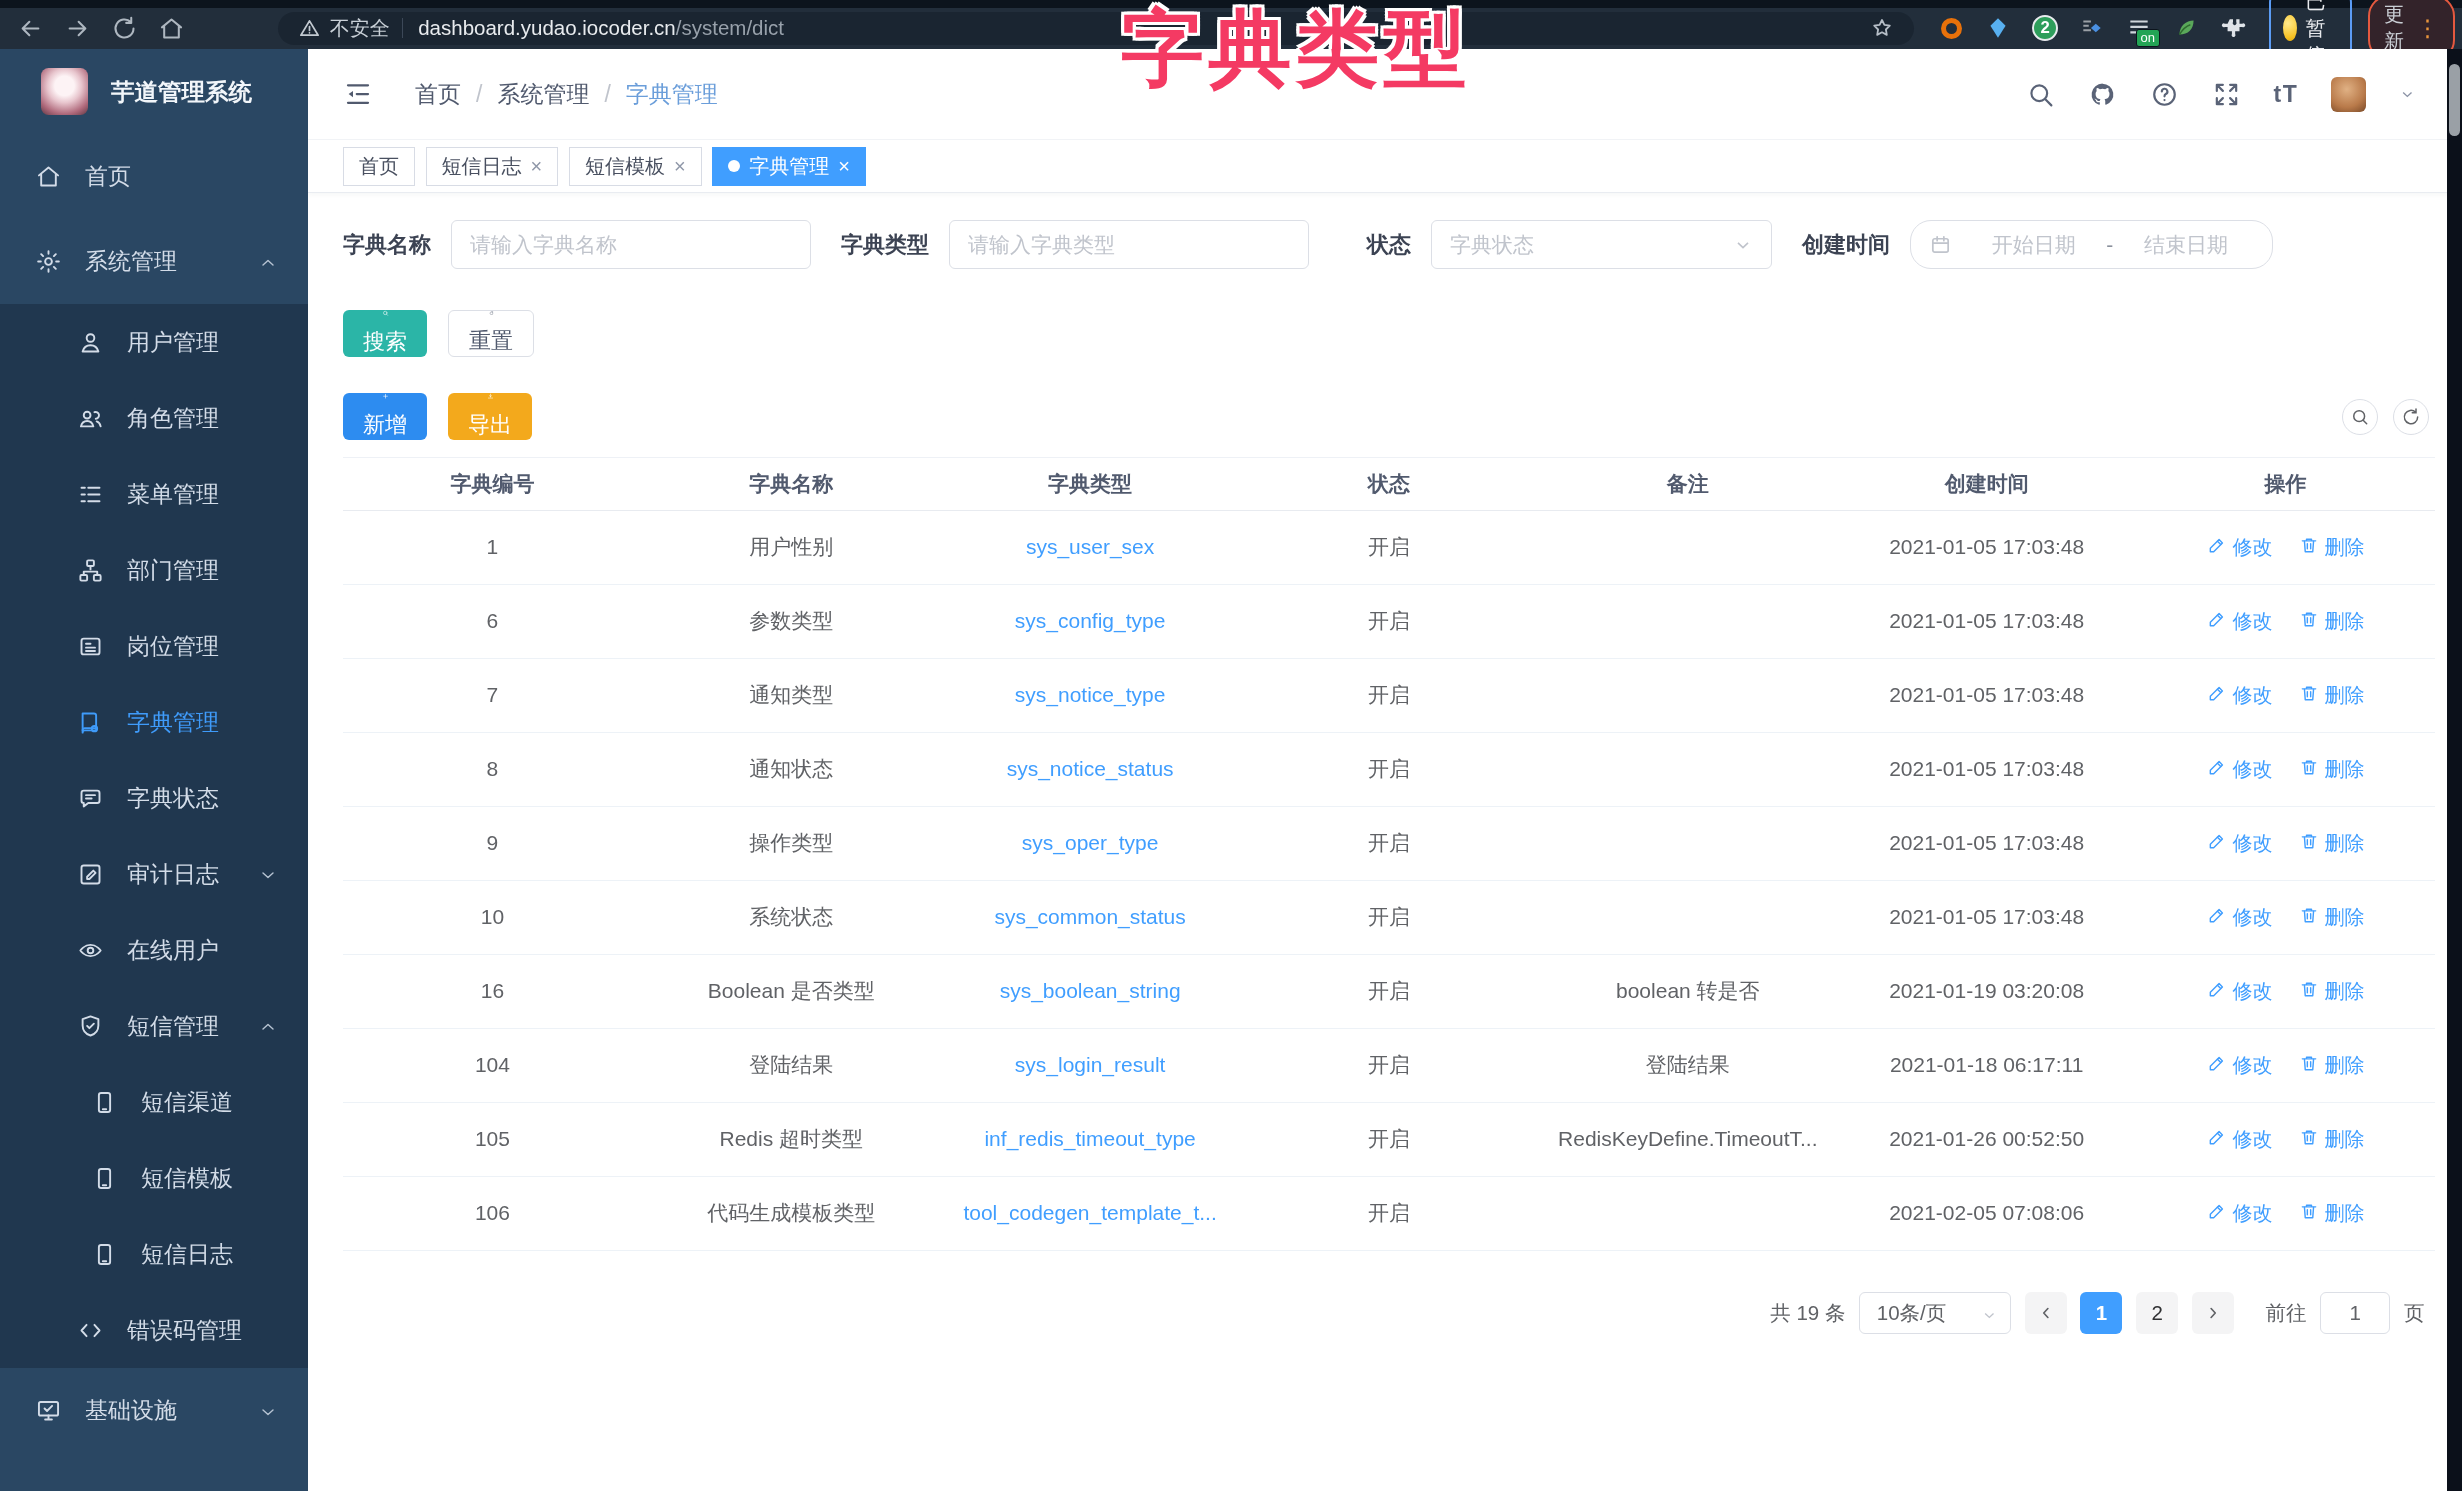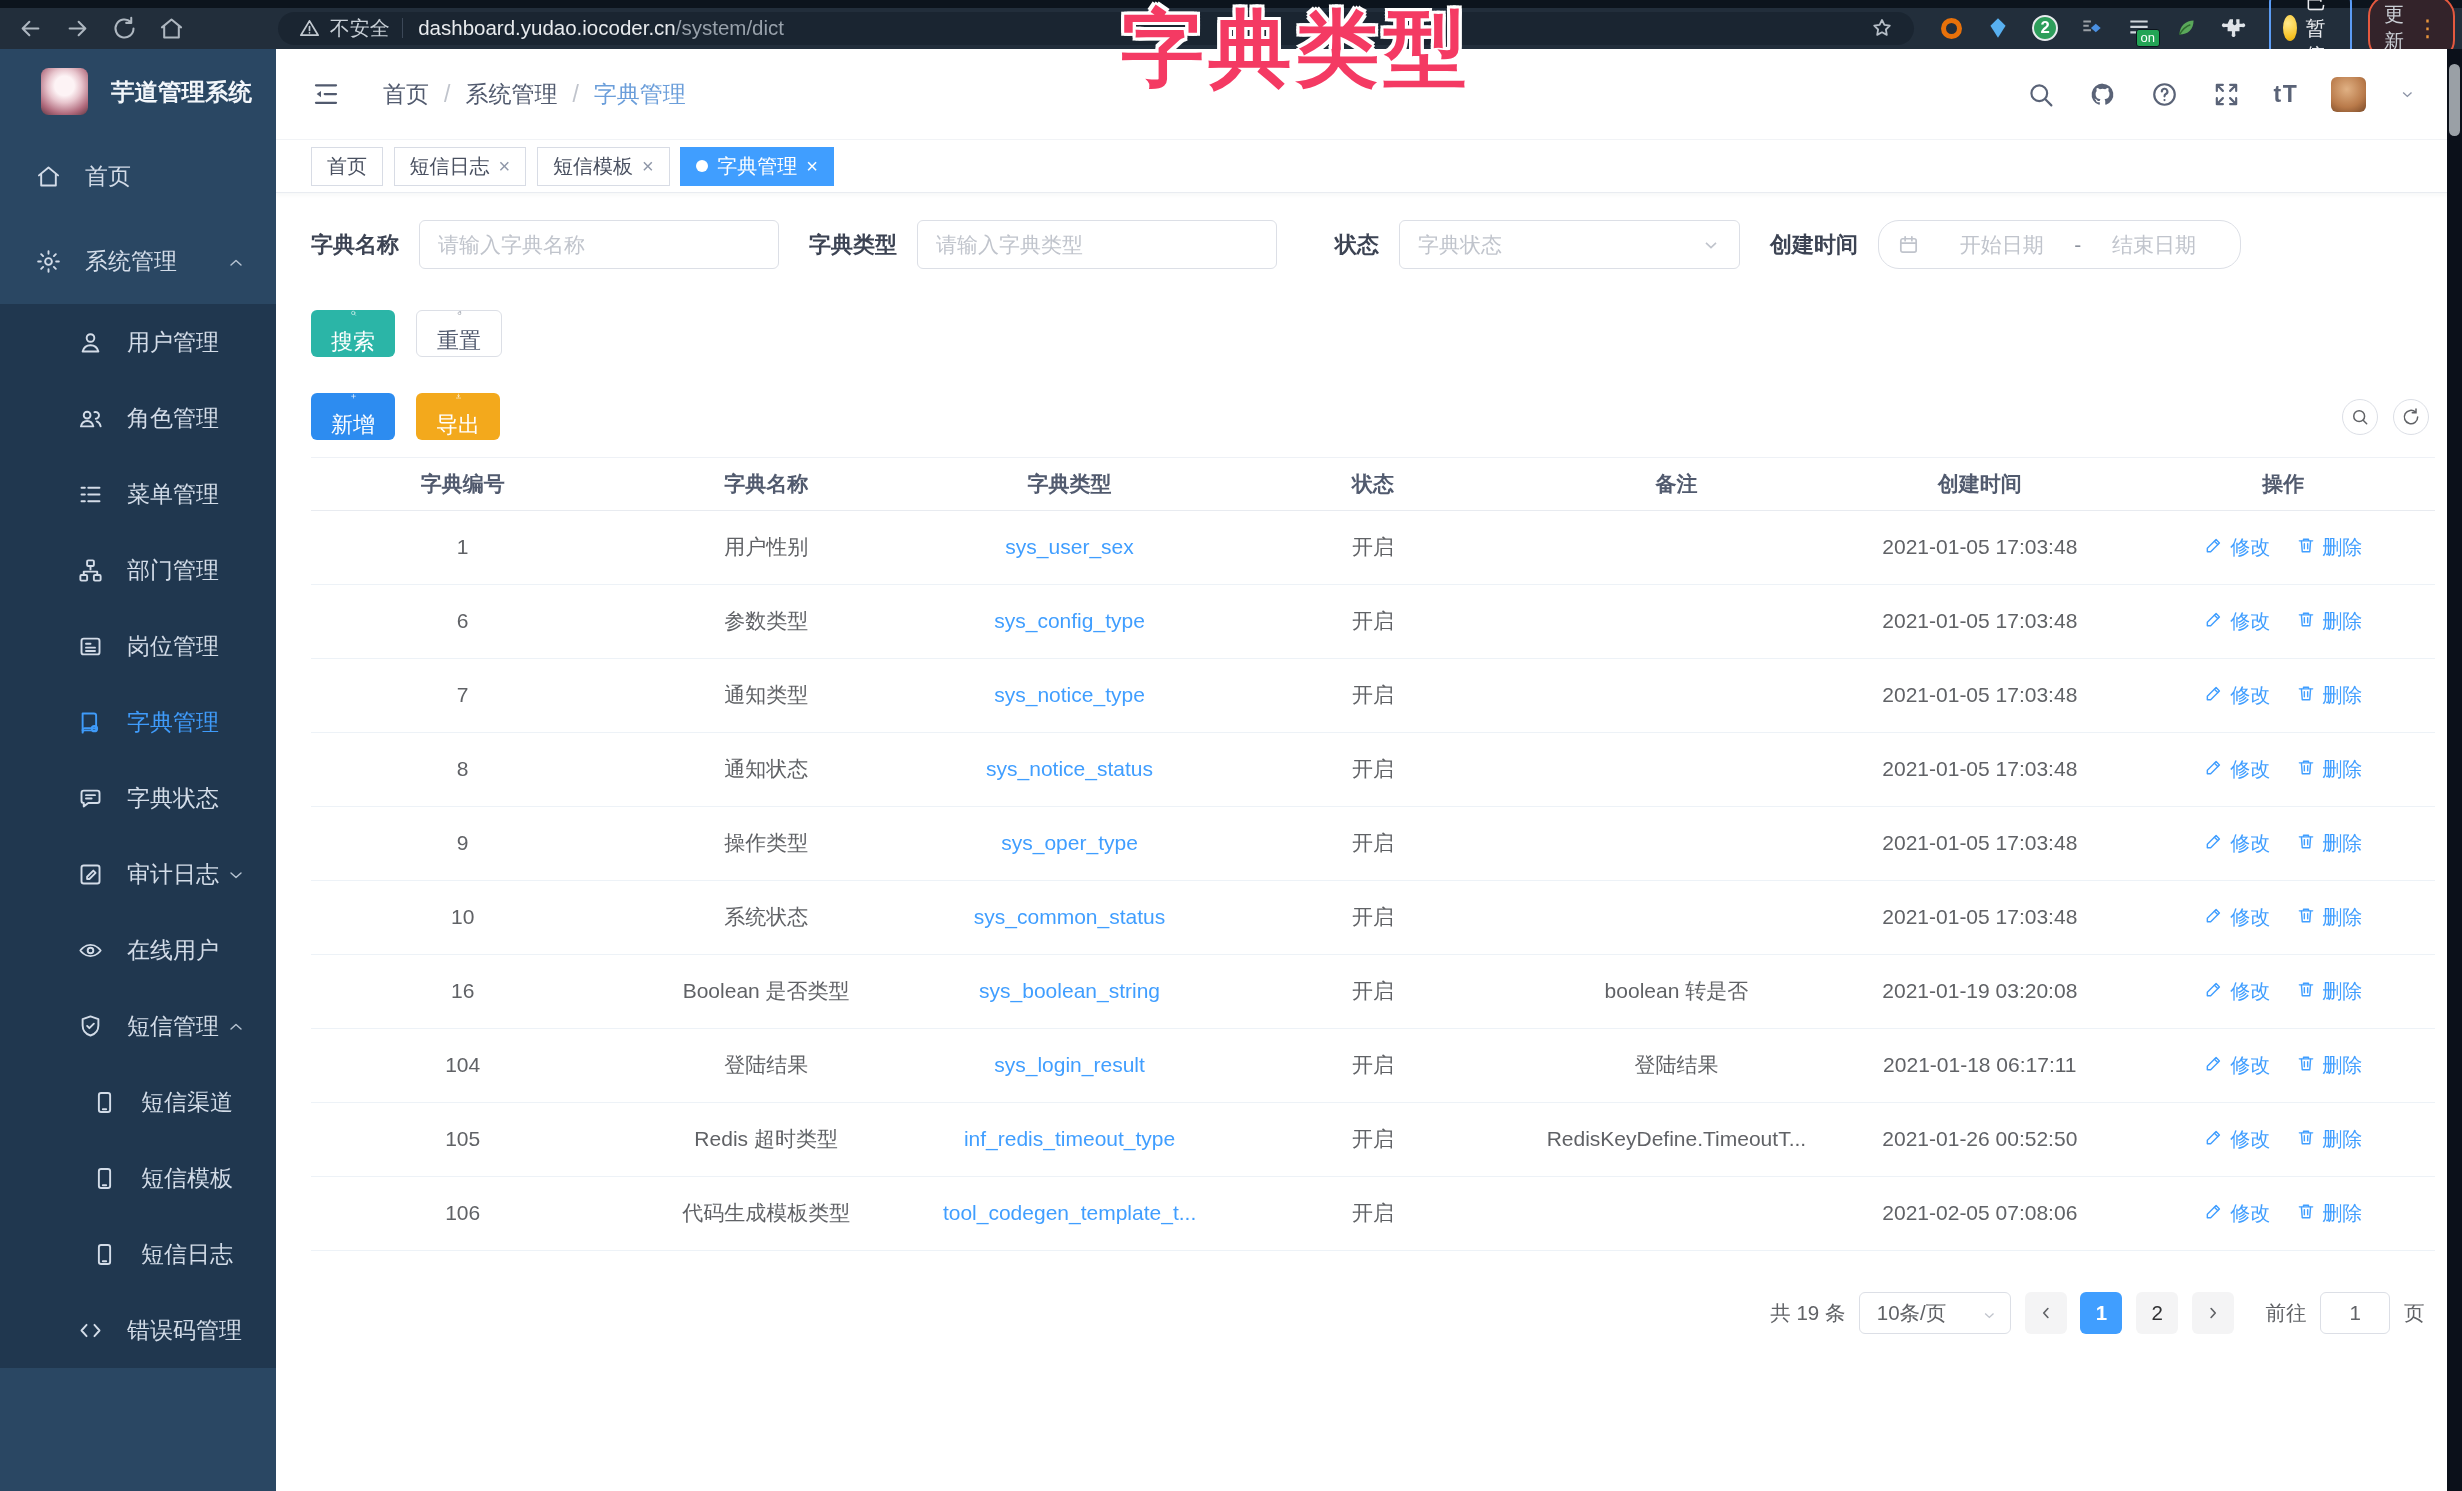--- a/index.html
+++ b/index.html
@@ -31,21 +31,21 @@
   .pill-update .upd { color:#c9ced4; font-size:20px; }
   .pill-update .dots { color:#e8953c; font-size:23px; line-height:23px; }
 
   
   .overlay-title { position:absolute; left:1076px; top:-6px; width:440px; text-align:center; z-index:50;
     font-size:83px; font-weight:bold; letter-spacing:4.6px; color:#f43a63;
     text-shadow:-3px -3px 0 #fff,3px -3px 0 #fff,-3px 3px 0 #fff,3px 3px 0 #fff,0 -3px 0 #fff,0 3px 0 #fff,-3px 0 0 #fff,3px 0 0 #fff; }
 
   
   .app { position:absolute; left:0; top:49px; right:0; bottom:0; display:flex; }
-  .sidebar { width:276px; flex:none; background:#2a4763; color:#d3dce8; overflow:hidden;text-align:right; }
+  .sidebar { width:308px; flex:none; background:#2a4763; color:#d3dce8; overflow:hidden;text-align:right; }
   .logo { height:85px; display:flex; align-items:center; padding-left:41px; }
   .logo-img { width:47px; height:47px; border-radius:7.6px; flex:none;
     background:radial-gradient(circle at 50% 38%, #fdf3f5 0 26%, #e8c6ce 45%, #b06a7c 75%, #5e3642); }
   .logo-title { margin-left:23px; color:#f2f6fa; font-size:23.5px; font-weight:bold; }
   .sitem { display:flex; align-items:center; position:relative; font-size:23px; cursor:pointer; }
   .slvl1 { height:85px; padding-left:35px; background:#2a4763; }
   .slvl2 { height:76px; padding-left:77px; background:#20374f; }
   .slvl3 { height:76px; padding-left:91px; background:#20374f; }
   .sicon { width:27px; height:27px; margin-right:23px; flex:none; }
   .sicon svg { width:100%; height:100%; }
@@ -325,20 +325,30 @@
                 <path d="M10.5 18h3"></path>
               </svg></span>
             <span>短信日志</span>
           </div>
           <div class="sitem slvl2">
             <span class="sicon"><svg viewBox="0 0 24 24" fill="none" stroke="currentColor" stroke-width="1.7" stroke-linecap="round" stroke-linejoin="round">
                 <path d="M8.5 7 4 12l4.5 5M15.5 7 20 12l-4.5 5"></path>
               </svg></span>
             <span>错误码管理</span>
           </div>
+          <div class="sitem slvl1">
+            <span class="sicon"><svg viewBox="0 0 24 24" fill="none" stroke="currentColor" stroke-width="1.7" stroke-linecap="round" stroke-linejoin="round">
+                <rect x="3.5" y="4.5" width="17" height="12" rx="1.5"></rect>
+                <path d="M9 20h6M12 16.5V20M8.5 10.2l2.2 2.2 4.5-4.5"></path>
+              </svg></span>
+            <span>基础设施</span>
+            <span class="chev"><svg viewBox="0 0 24 24" fill="none" stroke="currentColor" stroke-width="1.7" stroke-linecap="round" stroke-linejoin="round">
+                <path d="M6 9.5 12 15l6-5.5"></path>
+              </svg></span>
+          </div>
         </div>
     </aside>
 
     <div class="main">
       <div class="topbar">
         <span class="burger"><svg viewBox="0 0 24 24" fill="none" stroke="currentColor" stroke-width="1.8" stroke-linecap="round">
               <path d="M4 5h16M11 12h9M4 19h16"></path>
               <path d="M8 9.5 4.5 12 8 14.5z" fill="currentColor" stroke="none"></path>
             </svg></span>
         <span class="crumbs">

